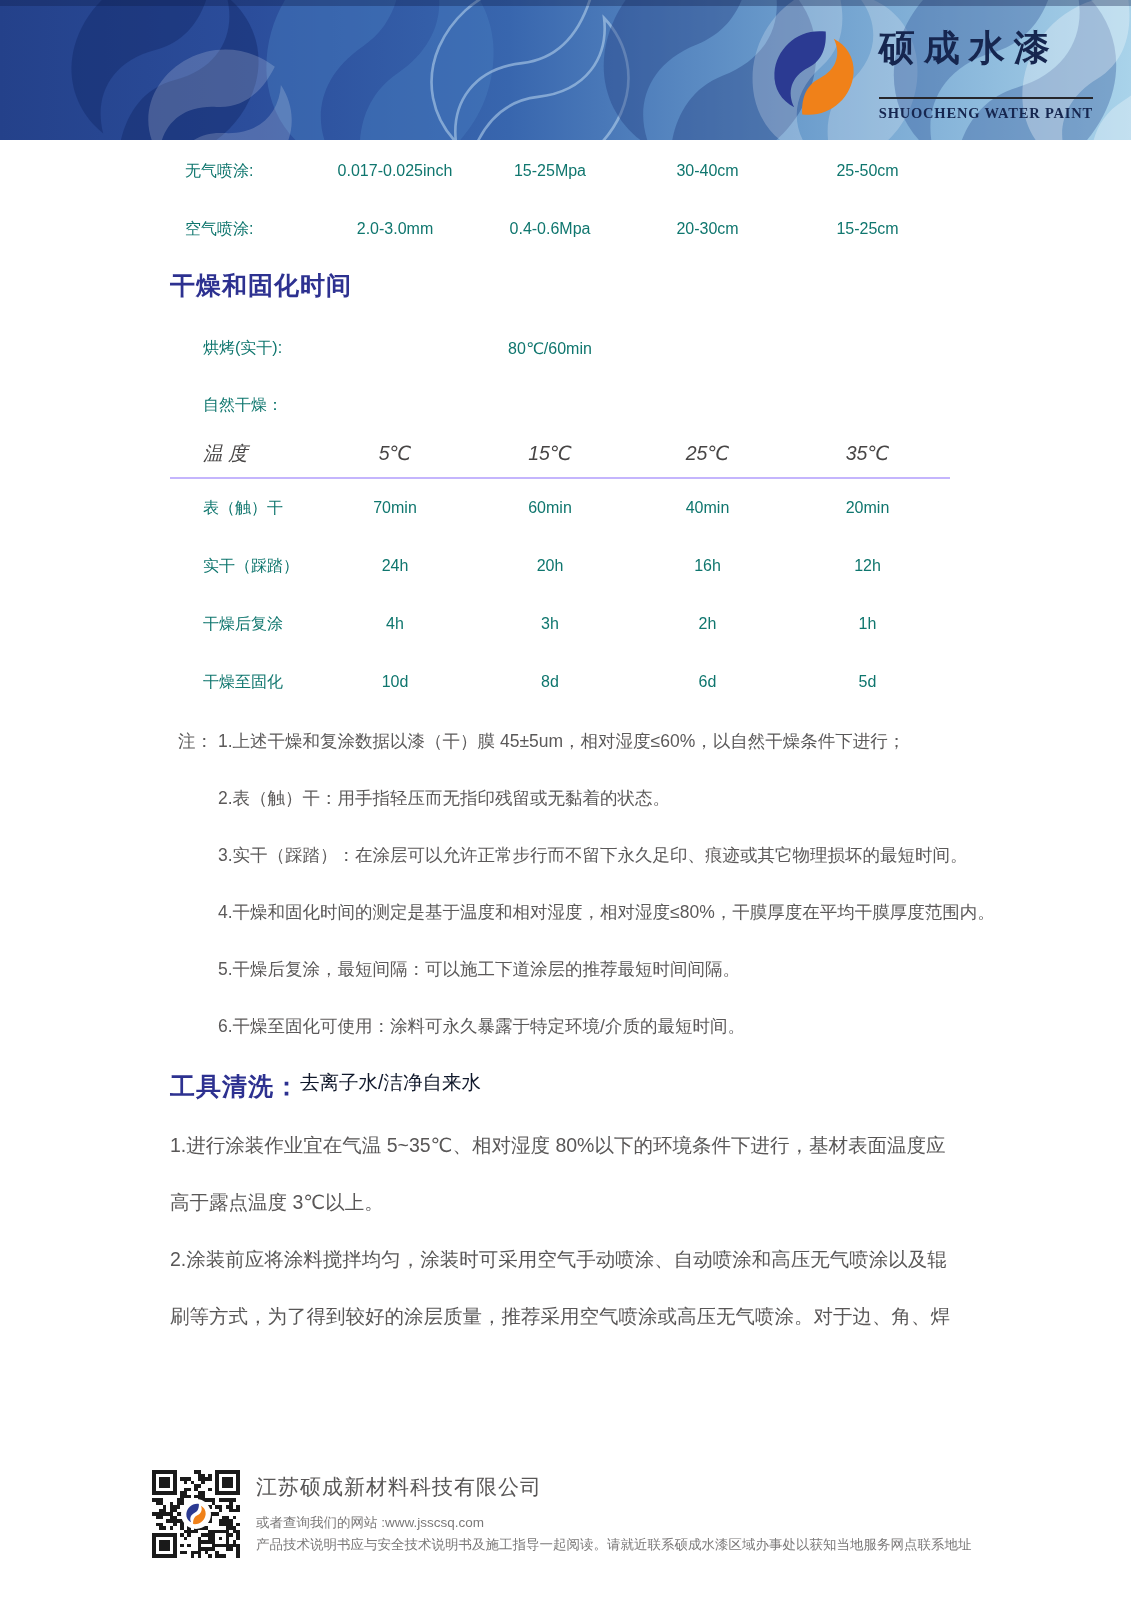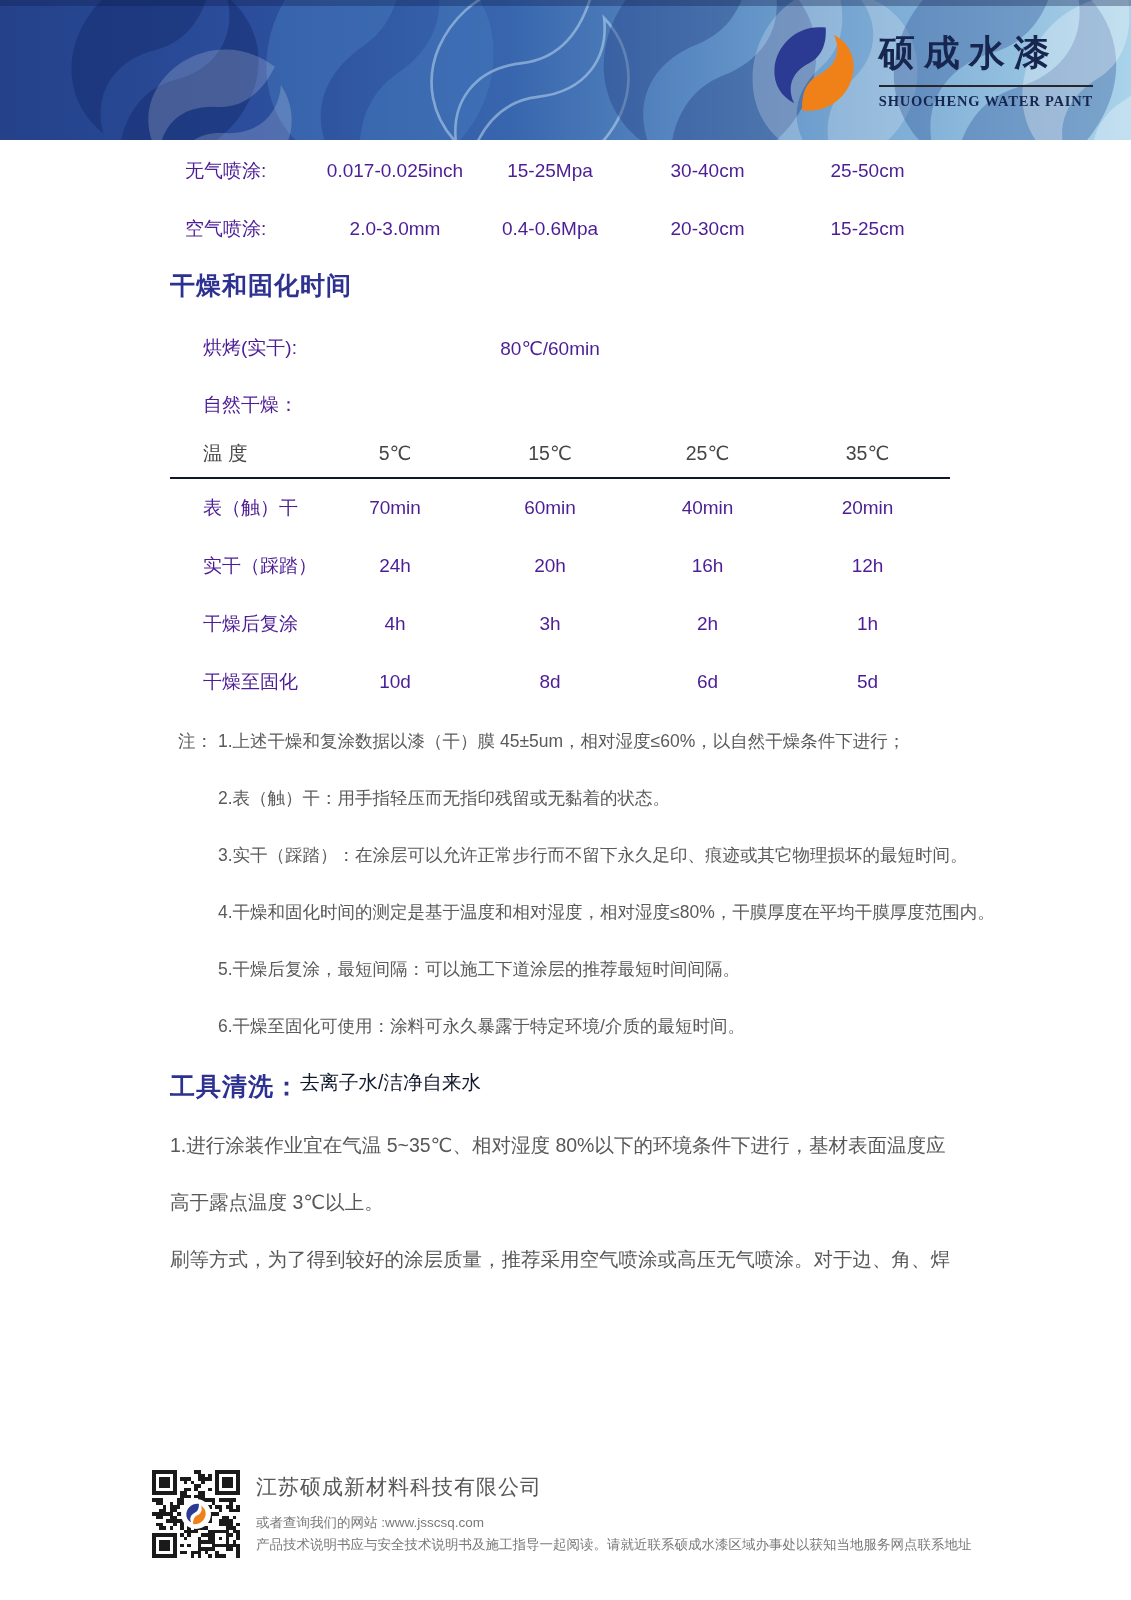--- a/index.html
+++ b/index.html
@@ -18,49 +18,49 @@
   .header-watermarks { position:absolute; inset:0; width:100%; height:100%; }
   .header-top-strip { position:absolute; top:0; left:0; right:0; height:6px; background:rgba(13,28,74,0.35); }
   .brand {
     position:absolute; right:38px; top:24px; display:flex; align-items:center; gap:20px;
   }
   .logo-mark { width:90px; height:90px; }
   .brand-text { display:flex; flex-direction:column; }
   .brand-cn {
     font-family:Liberation Mono, monospace;
     font-weight:bold; font-size:36px; letter-spacing:9px; color:#16264f;
-    padding-bottom:7px; border-bottom:2px solid #26262b; white-space:nowrap;
+    padding-bottom:24px; border-bottom:2px solid #26262b; white-space:nowrap;
   }
   .brand-en {
     font-family:"Liberation Serif","DejaVu Serif",serif;
     font-weight:bold; font-size:14.5px; letter-spacing:0.8px; color:#16264f; margin-top:6px; white-space:nowrap;
   }
 
   
   .content { padding-left:170px; }
   .trow { display:grid; grid-template-columns:150px 150px 160px 155px 165px; align-items:center; white-space:nowrap; }
-  .cell { font-size:19px; color:#4c1d95; }
+  .cell { font-size:16px; color:#0f766e; }
   .cell.label { padding-left:15px; text-align:left; }
   .cell.val { text-align:center; }
 
   .spray-table { margin-top:2px; }
   .spray-row { height:58px; }
 
   .section-title {
     font-size:25px; font-weight:bold; color:#2d3190; letter-spacing:1px;
     line-height:34px; white-space:nowrap;
   }
   #drying-title { margin-top:10px; }
 
   .bake-row { margin-top:18px; height:56px; }
   .bake-row .cell.label, .natural-row .cell.label, .temp-table .cell.label { padding-left:33px; }
   .natural-row { height:58px; }
 
   .temp-table { width:780px; }
-  .thead { border-bottom:2px solid #0f172a; padding:6px 0 10px 0; }
+  .thead { border-bottom:2px solid #c4b5fd; padding:6px 0 10px 0;font-style:italic; }
   .thead .cell { color:#474545; font-size:19.5px; }
   .temp-table .body-row { height:58px; }
   .temp-table .body-row:first-of-type { margin-top:15px; }
 
   .notes { margin-top:16px; }
   .note-line { position:relative; padding-left:48px; line-height:29px; margin-bottom:28px; font-size:17.5px; color:#5b5959; white-space:nowrap; }
   .note-prefix { position:absolute; left:8px; top:0; }
 
   .inline-heading-row { display:flex; align-items:flex-start; margin-top:26px; }
   .inline-heading-row .section-title { flex:0 0 auto; }
@@ -203,20 +203,21 @@
 
     <div class="inline-heading-row">
       <span class="section-title">工具清洗：</span>
       <span class="cleaning-value">去离子水/洁净自来水</span>
     </div>
 
 
     <div class="paragraphs" id="process-paragraphs">
         <div class="para-line">1.进行涂装作业宜在气温 5~35℃、相对湿度 80%以下的环境条件下进行，基材表面温度应</div>
         <div class="para-line">高于露点温度 3℃以上。</div>
+        <div class="para-line">2.涂装前应将涂料搅拌均匀，涂装时可采用空气手动喷涂、自动喷涂和高压无气喷涂以及辊</div>
         <div class="para-line">刷等方式，为了得到较好的涂层质量，推荐采用空气喷涂或高压无气喷涂。对于边、角、焊</div>
       </div>
 
   </div>
 
   <div class="footer">
     <div class="qr-wrap">
       <svg class="qr" id="qr-svg" viewBox="0 0 25 25" shape-rendering="crispEdges">
           <rect x="0" y="0" width="25" height="25" fill="#ffffff"></rect>
           <rect x="12" y="0" width="1" height="1" fill="#1a1a1a"></rect>

